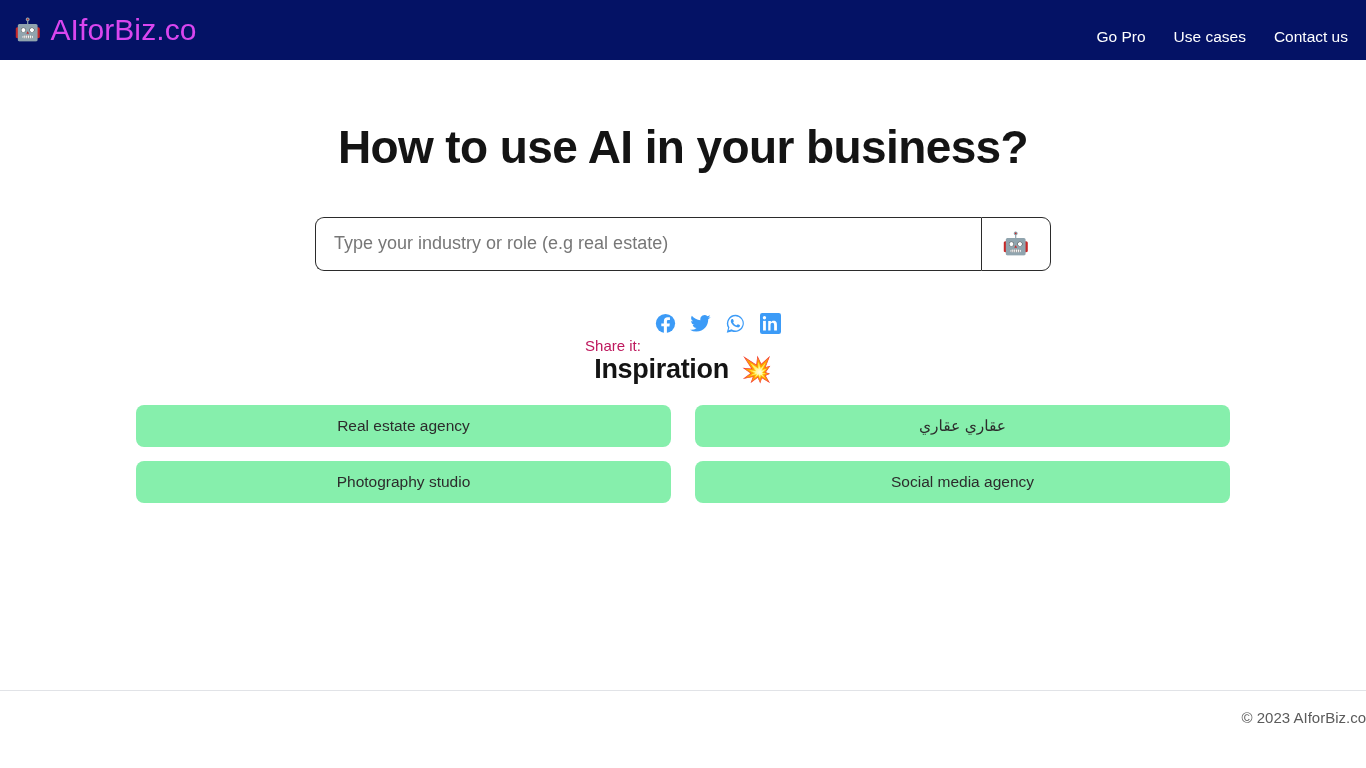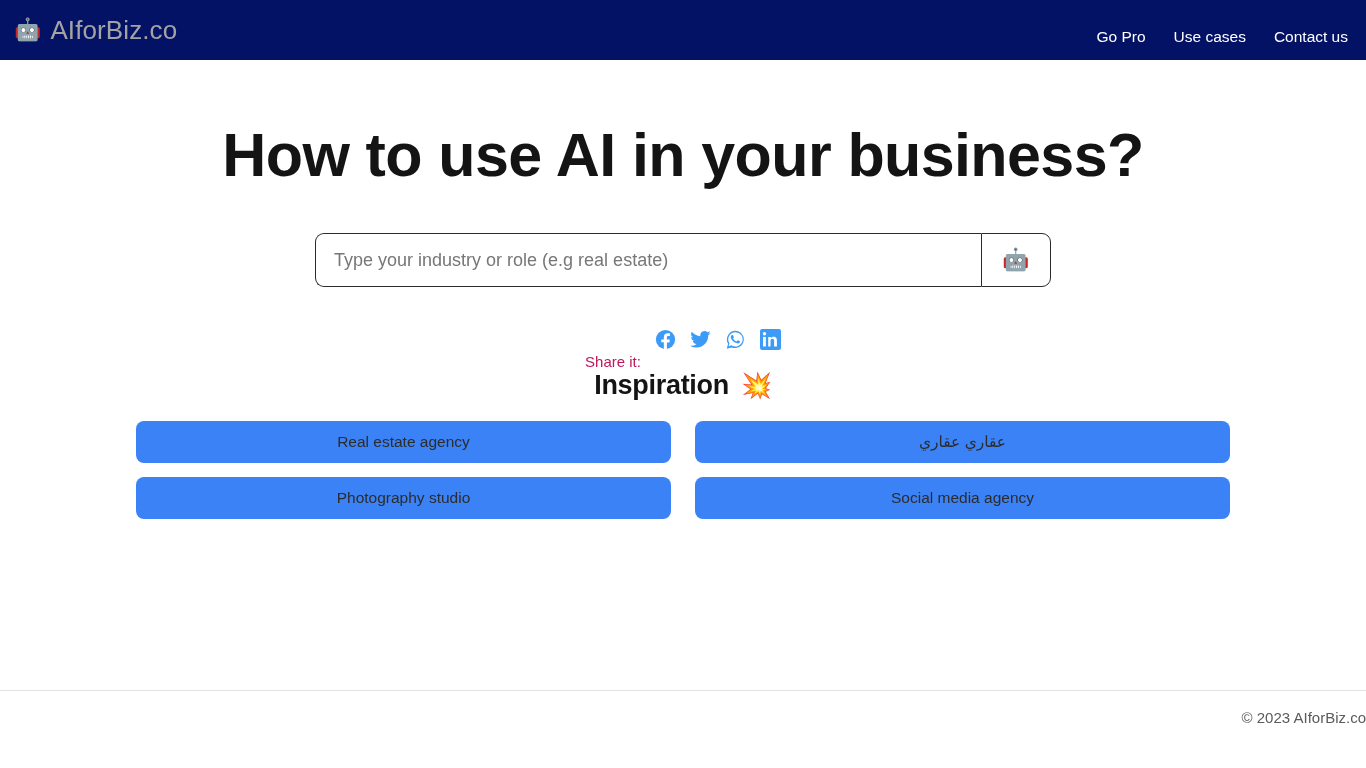--- a/index.html
+++ b/index.html
@@ -28,22 +28,22 @@
     gap: 9px;
     text-decoration: none;
     cursor: pointer;
   }
   .brand-icon {
     font-size: 22px;
     line-height: 1;
     display: inline-block;
   }
   .brand-text {
-    color: #a3a3a3;
-    font-size: 26px;
+    color: #d946ef;
+    font-size: 30px;
     letter-spacing: 0.1px;
   }
   .nav-links {
     display: flex;
     align-items: center;
     gap: 28px;
   }
   .nav-link {
     color: #ffffff;
     font-size: 15.5px;
@@ -55,21 +55,21 @@
 
   
   .main {
     width: 1366px;
     padding-top: 62px;
     display: flex;
     flex-direction: column;
     align-items: center;
   }
   .hero-title {
-    font-size: 61px;
+    font-size: 46px;
     font-weight: 700;
     color: #141414;
     letter-spacing: -0.6px;
     text-align: center;
     line-height: 1.1;
   }
   .hero-sub {
     margin-top: 16px;
     font-size: 19px;
     color: #4a4a4a;
@@ -154,21 +154,21 @@
   .chips-grid {
     margin-top: 20px;
     width: 1094px;
     display: grid;
     grid-template-columns: 535px 535px;
     column-gap: 24px;
     row-gap: 14px;
   }
   .chip {
     height: 42px;
-    background: #3b82f6;
+    background: #86efac;
     border-radius: 8px;
     display: flex;
     align-items: center;
     justify-content: center;
     font-size: 15.5px;
     color: #2c2c2c;
     cursor: pointer;
     border: none;
     font-family: "Liberation Sans", sans-serif;
   }

